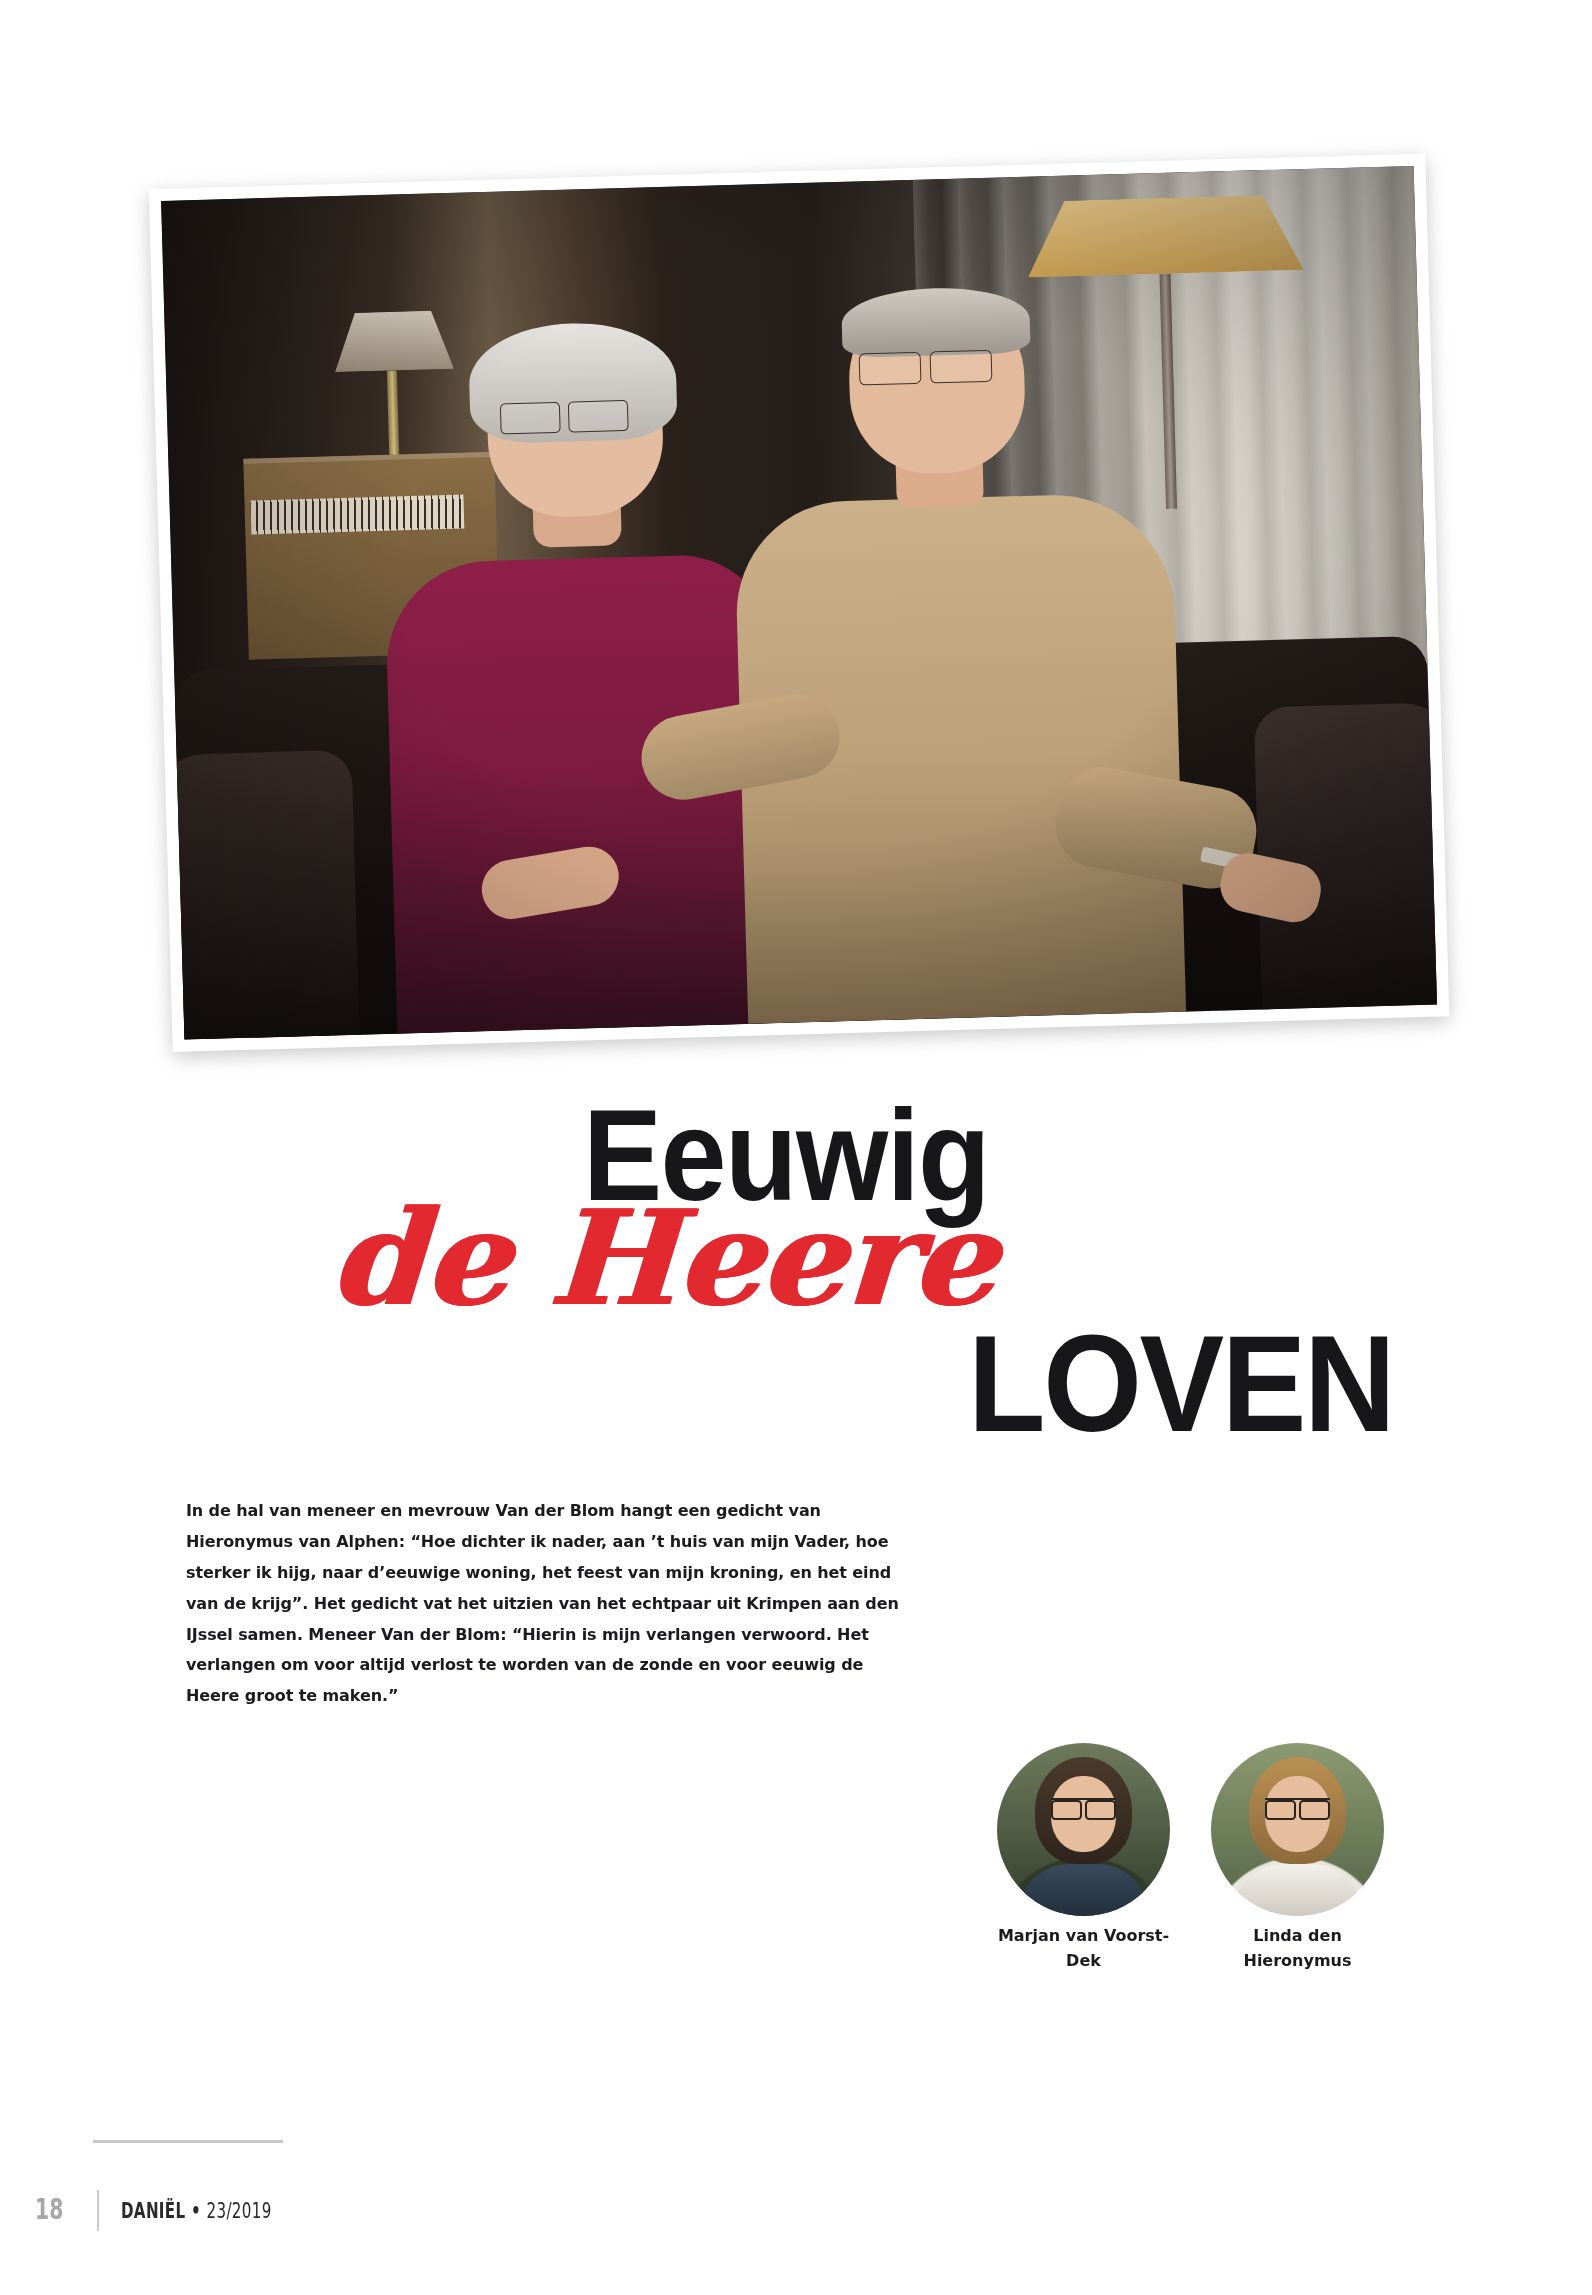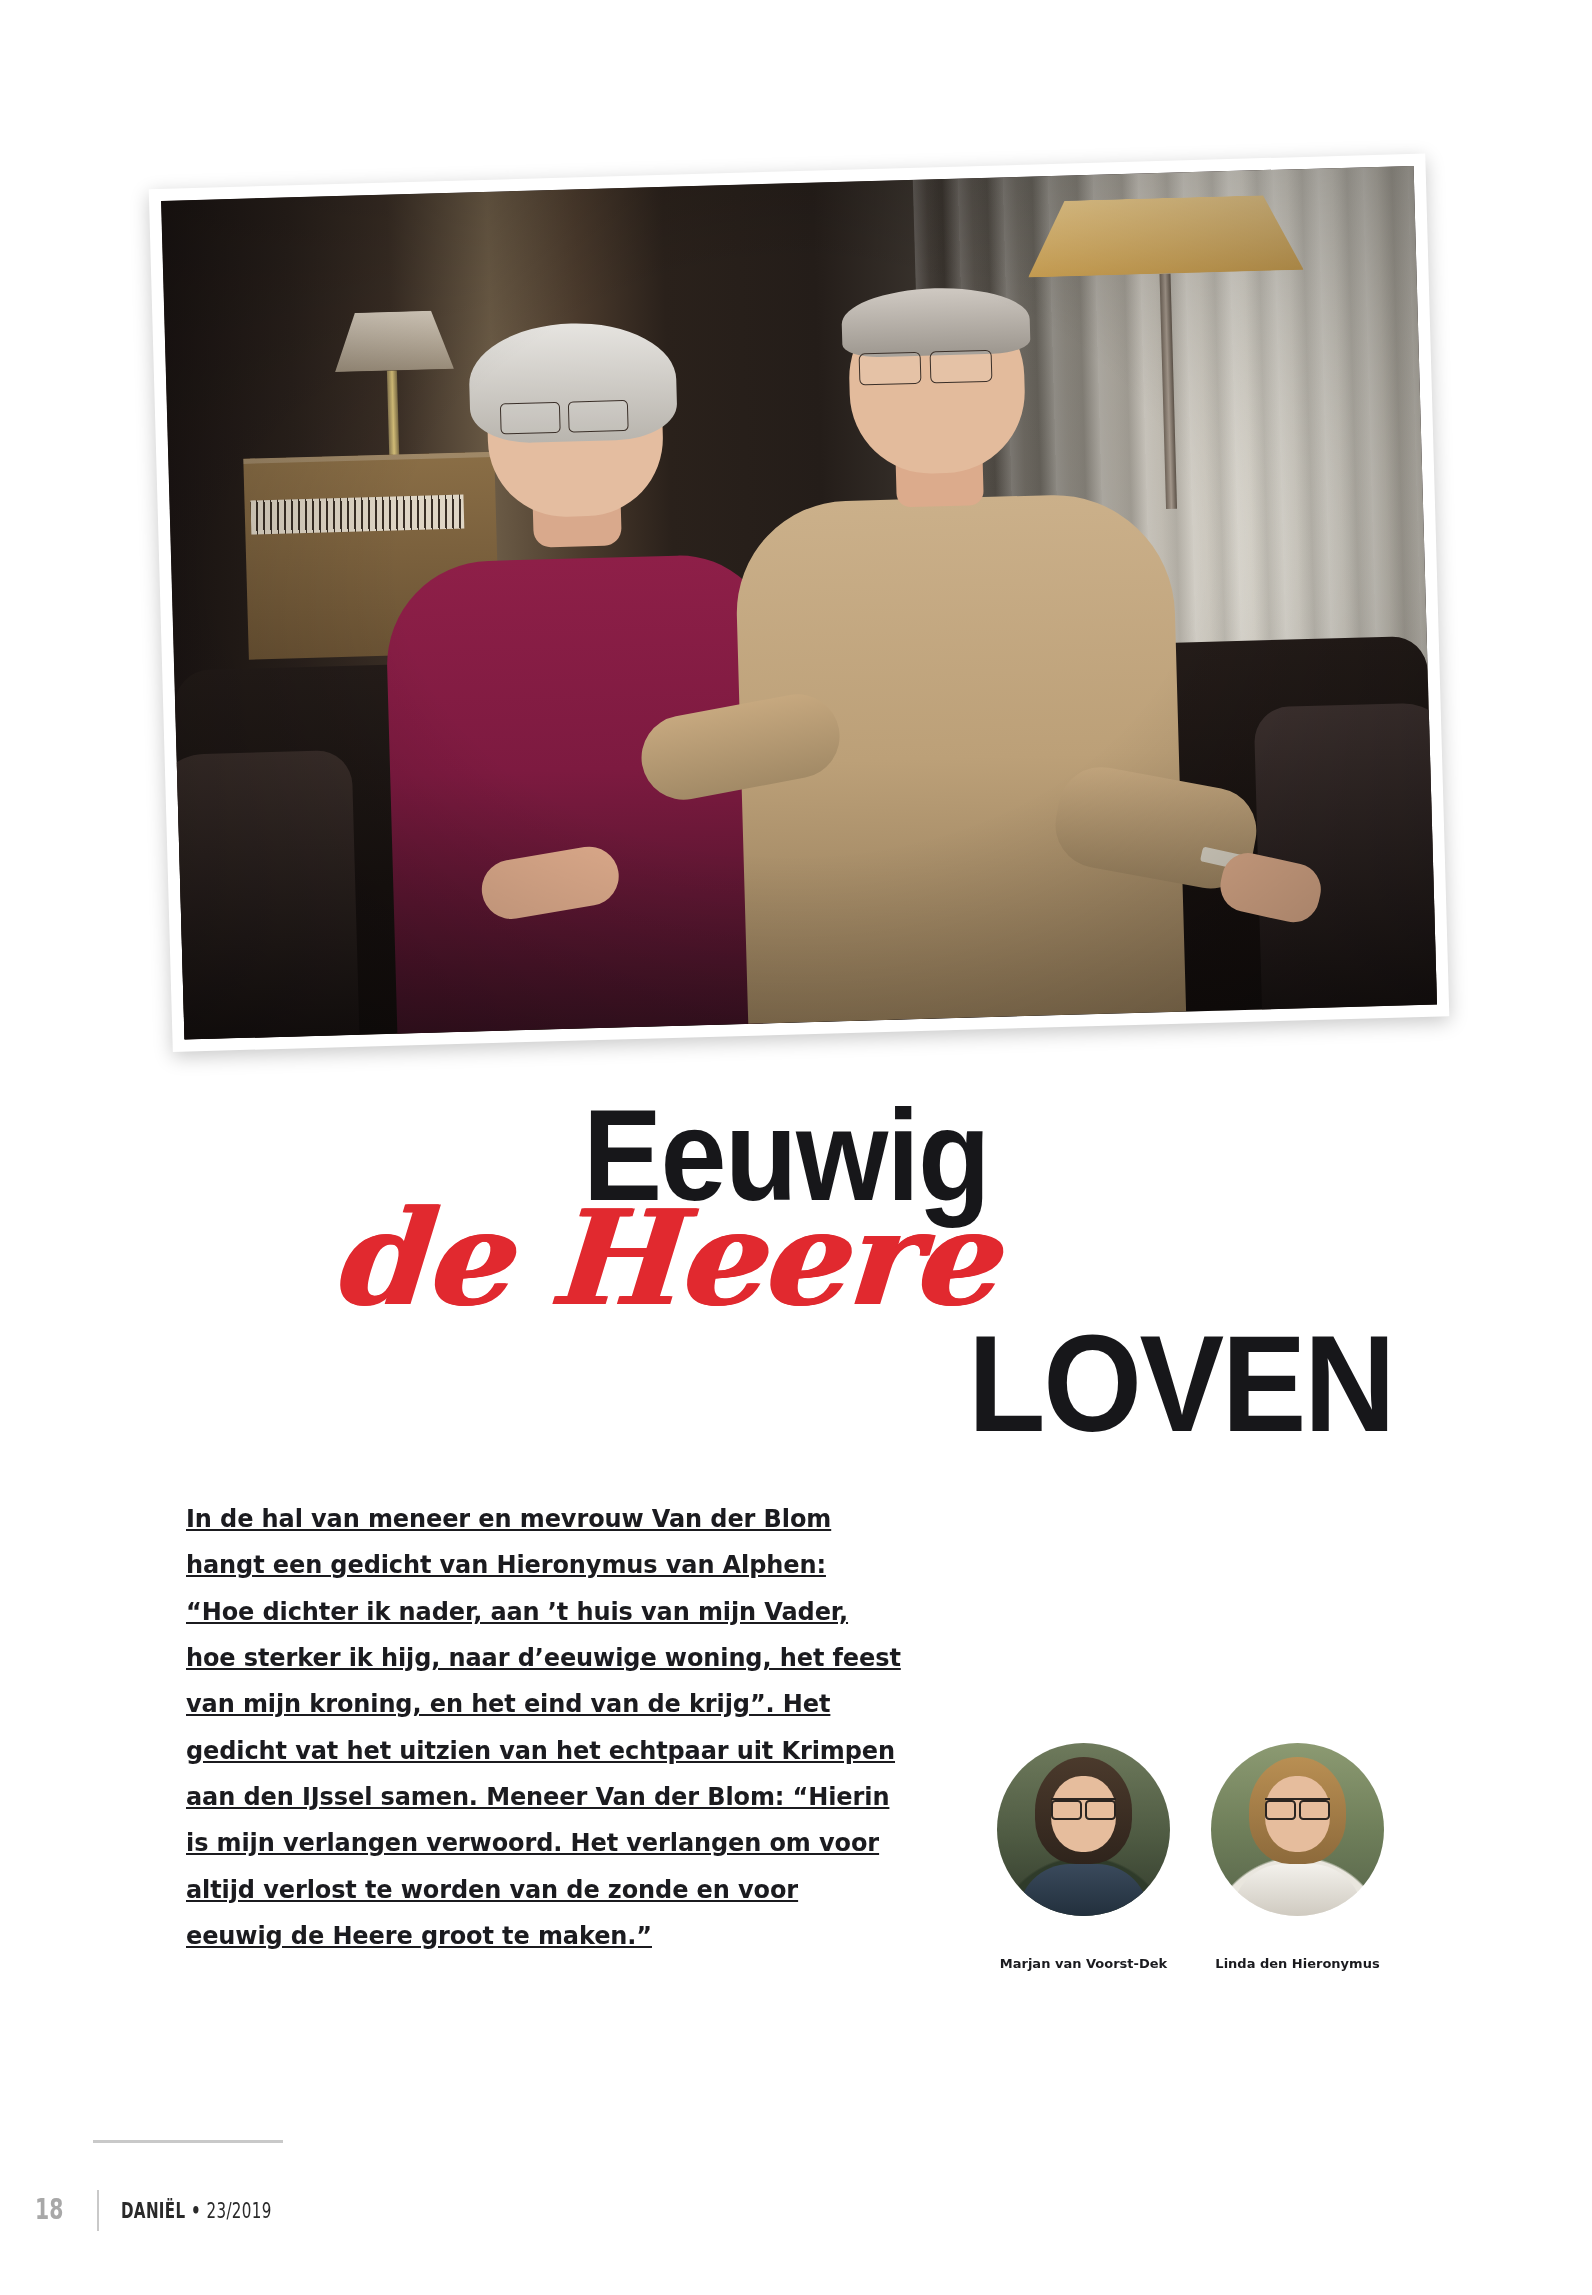--- a/index.html
+++ b/index.html
@@ -358,25 +358,24 @@
   }
 
   
   .intro {
     position: absolute;
     left: 186px;
     top: 1496px;
     width: 715px;
     font-family: "DejaVu Sans", sans-serif;
     font-weight: 700;
-    font-size: 24px;
+    font-size: 16px;
     line-height: 1.93;
     color: #1b1b1f;
     letter-spacing: -0.1px;
-    text-decoration: underline;
   }
 
   
   .authors {
     position: absolute;
     left: 997px;
     top: 1743px;
     width: 431px;
     display: flex;
     gap: 41px;
@@ -447,24 +446,24 @@
     position: absolute;
     left: 12%;
     bottom: 0;
     width: 76%;
     height: 30%;
     border-radius: 60px 60px 0 0;
   }
   .ap1 .a-body { background: linear-gradient(180deg,#3a4a5c,#22303d); }
   .ap2 .a-body { background: linear-gradient(180deg,#f3f1ec,#cfcac0); }
   .author-name {
-    margin-top: 38px;
+    margin-top: 8px;
     font-family: "DejaVu Sans", sans-serif;
     font-weight: 700;
-    font-size: 13px;
+    font-size: 16px;
     line-height: 1.55;
     color: #1b1b1f;
   }
 
   
   .footer-rule {
     position: absolute;
     left: 93px;
     top: 2140px;
     width: 190px;

